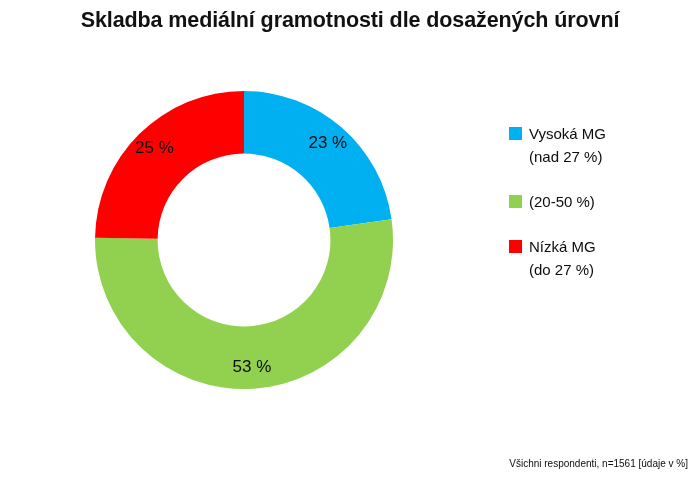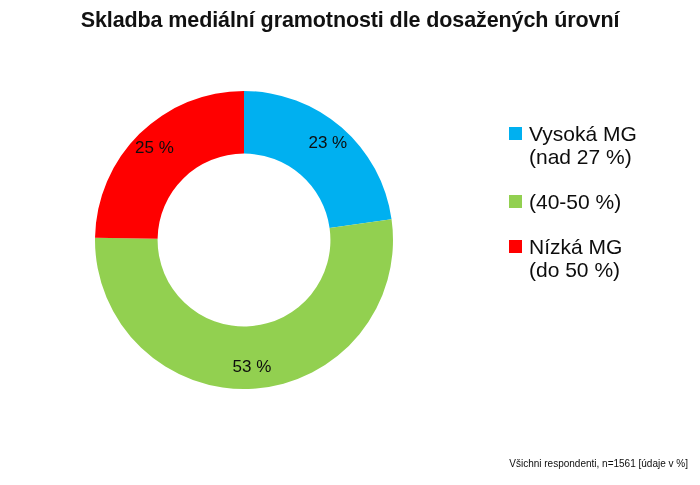--- a/index.html
+++ b/index.html
@@ -80,21 +80,21 @@
     position: absolute;
     left: 0;
     top: 5px;
     width: 13px;
     height: 13px;
   }
   .legend-text {
     padding-left: 20px;
   }
   .legend-line {
-    font-size: 21px;
+    font-size: 15px;
     line-height: 23px;
     color: #0d0d0d;
     white-space: nowrap;
   }
 
   
   .chart-footer {
     position: absolute;
     right: 12px;
     bottom: 16px;
@@ -131,29 +131,29 @@
       <span class="legend-swatch" id="sw-0" style="background: rgb(0, 176, 240);"></span>
       <div class="legend-text">
         <div class="legend-line">Vysoká MG</div>
         <div class="legend-line">(nad 27 %)</div>
       </div>
     </div>
 
     <div class="legend-item">
       <span class="legend-swatch" id="sw-1" style="background: rgb(146, 208, 80);"></span>
       <div class="legend-text">
-        <div class="legend-line">(40-50 %)</div>
+        <div class="legend-line">(20-50 %)</div>
       </div>
     </div>
 
     <div class="legend-item">
       <span class="legend-swatch" id="sw-2" style="background: rgb(255, 0, 0);"></span>
       <div class="legend-text">
         <div class="legend-line">Nízká MG</div>
-        <div class="legend-line">(do 50 %)</div>
+        <div class="legend-line">(do 27 %)</div>
       </div>
     </div>
 
   </div>
 
   <div class="chart-footer">Všichni respondenti, n=1561 [údaje v %]</div>
 
 </div>
 
 </body></html>

